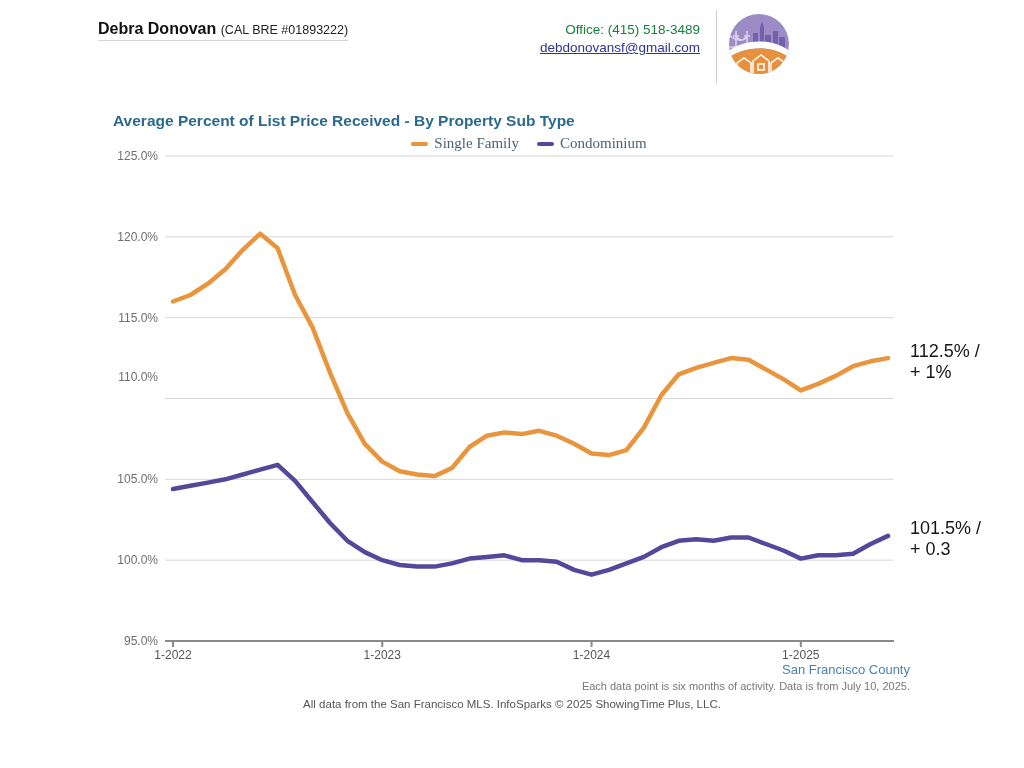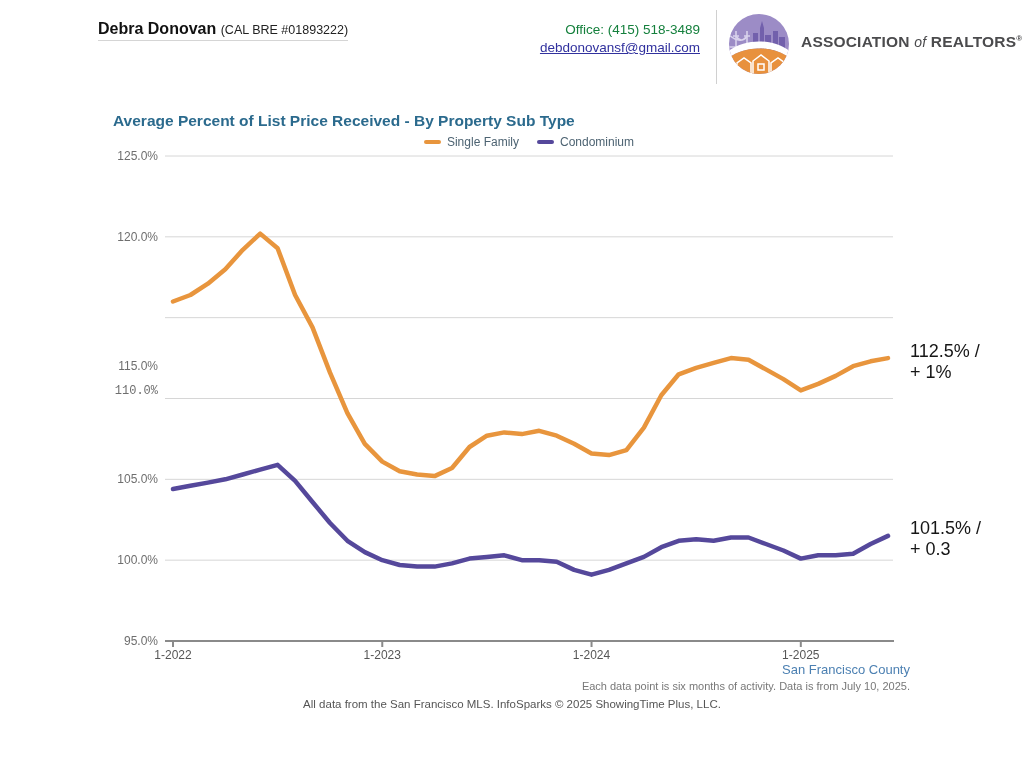--- a/index.html
+++ b/index.html
@@ -29,21 +29,21 @@
   .org-line1 { font-size:16.5px; font-weight:bold; letter-spacing:0.4px; }
   .org-line2 { font-size:15.5px; font-weight:bold; letter-spacing:0.2px; margin-top:1px; }
   .org-line2 .of { font-style:italic; font-weight:normal; text-transform:lowercase; font-size:14px; }
   .org-line2 sup { font-size:8px; }
 
   
   .chart-title { left:113px; top:112px; font-size:15.5px; font-weight:bold; color:#2b6a8d; }
   .legend { left:165px; top:135px; width:728px; display:flex; justify-content:center; gap:18px; }
   .legend-item { display:flex; align-items:center; gap:6px; }
   .legend-swatch { width:17px; height:4px; border-radius:2px; }
-  .legend-label { font-size:12px; color:#4d6372; }
+  .legend-label { font-size:15px; color:#4d6372;font-family:Liberation Serif, serif; }
 
   #plot-svg { left:0; top:0; }
   .y-label { position:absolute; left:98px; width:60px; text-align:right; font-size:12px; color:#6e6e6e; }
   .x-label { position:absolute; transform:translateX(-50%); font-size:12px; color:#565656; top:648px; }
 
   .annotation { left:910px; font-size:18px; color:#161616; line-height:21px; white-space:nowrap; }
   .annotation-sf { top:341px; }
   .annotation-condo { top:518px; }
 
   
@@ -103,25 +103,20 @@
     <g stroke="#ffffff" stroke-width="1.5" fill="none">
       <path d="M10,62 L10,52 L17,47 L24,52 L24,62"></path>
       <path d="M26,64 L26,50 L34,44 L42,50 L42,64"></path>
       <path d="M44,62 L44,52 L51,47 L58,52 L58,62"></path>
       <rect x="31" y="53" width="6" height="6"></rect>
     </g>
   </g>
 </svg>
 
 <div class="abs org-block">
-  <div class="org-line2">
-    <span>ASSOCIATION</span>
-    <span class="of">of</span>
-    <span>REALTORS</span><sup>®</sup>
-  </div>
 </div>
 
 <div class="abs chart-title">Average Percent of List Price Received - By Property Sub Type</div>
 
 <div class="abs legend">
   <div class="legend-item">
     <span class="legend-swatch" style="background: rgb(232, 149, 61);"></span>
     <span class="legend-label">Single Family</span>
   </div>
   <div class="legend-item">
@@ -142,22 +137,22 @@
     <line x1="382.2682926829268" x2="382.2682926829268" y1="641" y2="647" stroke="#8a8a8a" stroke-width="2"></line>
     <line x1="591.5365853658536" x2="591.5365853658536" y1="641" y2="647" stroke="#8a8a8a" stroke-width="2"></line>
     <line x1="800.8048780487804" x2="800.8048780487804" y1="641" y2="647" stroke="#8a8a8a" stroke-width="2"></line>
     <polyline points="173.0,301.5 190.4,295.0 207.9,283.7 225.3,269.2 242.8,249.8 260.2,233.6 277.6,248.2 295.1,295.0 312.5,327.4 330.0,372.6 347.4,413.1 364.8,443.8 382.3,461.6 399.7,471.3 417.1,474.5 434.6,476.1 452.0,468.0 469.5,447.0 486.9,435.7 504.3,432.4 521.8,434.1 539.2,430.8 556.7,435.7 574.1,443.8 591.5,453.5 609.0,455.1 626.4,450.2 643.9,427.6 661.3,395.3 678.7,374.3 696.2,367.8 713.6,362.9 731.0,358.1 748.5,359.7 765.9,369.4 783.4,379.1 800.8,390.4 818.2,383.9 835.7,375.9 853.1,366.2 870.6,361.3 888.0,358.1" fill="none" stroke="#e8953d" stroke-width="4.5" stroke-linejoin="round" stroke-linecap="round"></polyline>
     <polyline points="173.0,489.0 190.4,485.8 207.9,482.6 225.3,479.3 242.8,474.5 260.2,469.6 277.6,464.8 295.1,480.9 312.5,502.0 330.0,523.0 347.4,540.8 364.8,552.1 382.3,560.2 399.7,565.0 417.1,566.6 434.6,566.6 452.0,563.4 469.5,558.6 486.9,556.9 504.3,555.3 521.8,560.2 539.2,560.2 556.7,561.8 574.1,569.9 591.5,574.7 609.0,569.9 626.4,563.4 643.9,556.9 661.3,547.2 678.7,540.8 696.2,539.2 713.6,540.8 731.0,537.5 748.5,537.5 765.9,544.0 783.4,550.5 800.8,558.6 818.2,555.3 835.7,555.3 853.1,553.7 870.6,544.0 888.0,535.9" fill="none" stroke="#55489b" stroke-width="4.5" stroke-linejoin="round" stroke-linecap="round"></polyline>
   </svg>
 <div id="plot-labels">
     <span class="abs y-label" style="top: 634px;">95.0%</span>
     <span class="abs y-label" style="top: 553.167px;">100.0%</span>
     <span class="abs y-label" style="top: 472.333px;">105.0%</span>
-    <span class="abs y-label" style="top: 384px; font-family: Liberation Mono, monospace;">110.0%</span>
-    <span class="abs y-label" style="top: 310.667px; margin-top: 48px;">115.0%</span>
+    <span class="abs y-label" style="top: 370px;">110.0%</span>
+    <span class="abs y-label" style="top: 310.667px;">115.0%</span>
     <span class="abs y-label" style="top: 229.833px;">120.0%</span>
     <span class="abs y-label" style="top: 149px;">125.0%</span>
     <span class="x-label" style="left: 173px;">1-2022</span>
     <span class="x-label" style="left: 382.268px;">1-2023</span>
     <span class="x-label" style="left: 591.537px;">1-2024</span>
     <span class="x-label" style="left: 800.805px;">1-2025</span>
   </div>
 
 <div class="abs annotation annotation-sf">
   <div>112.5% /</div>

